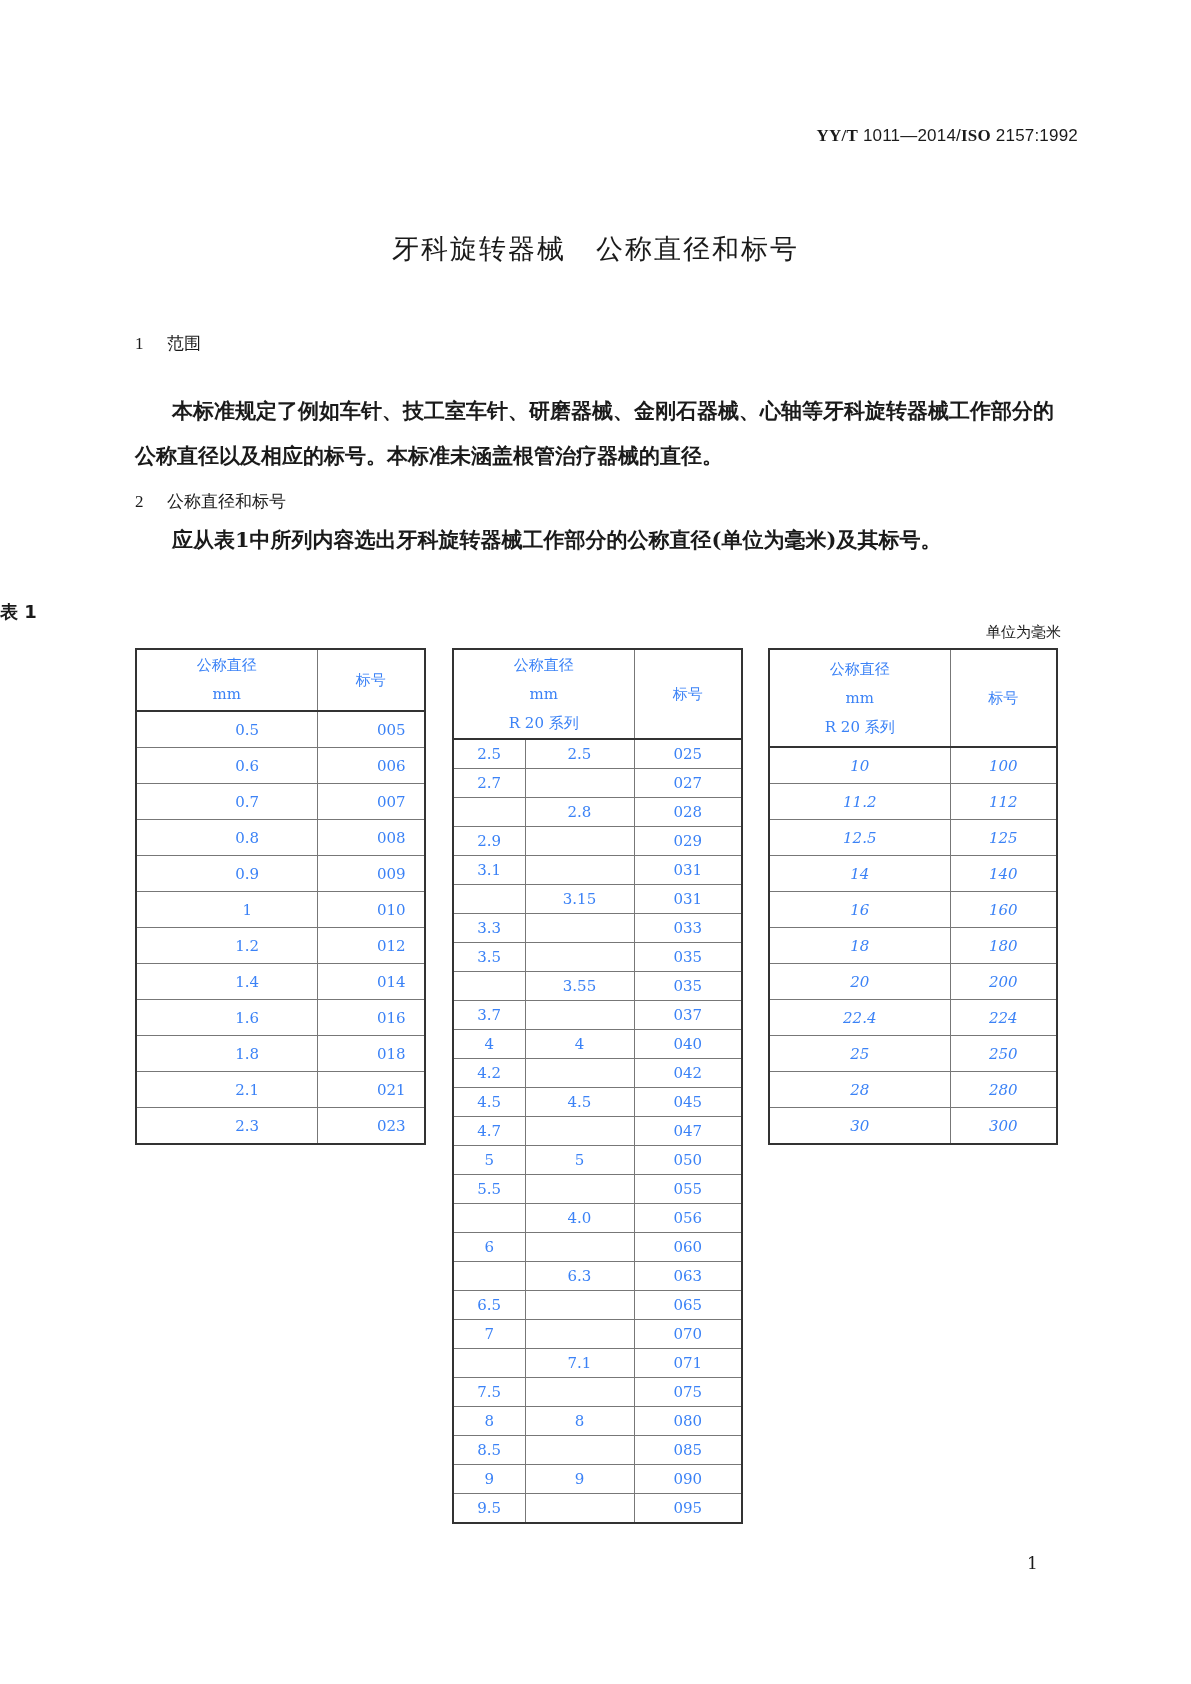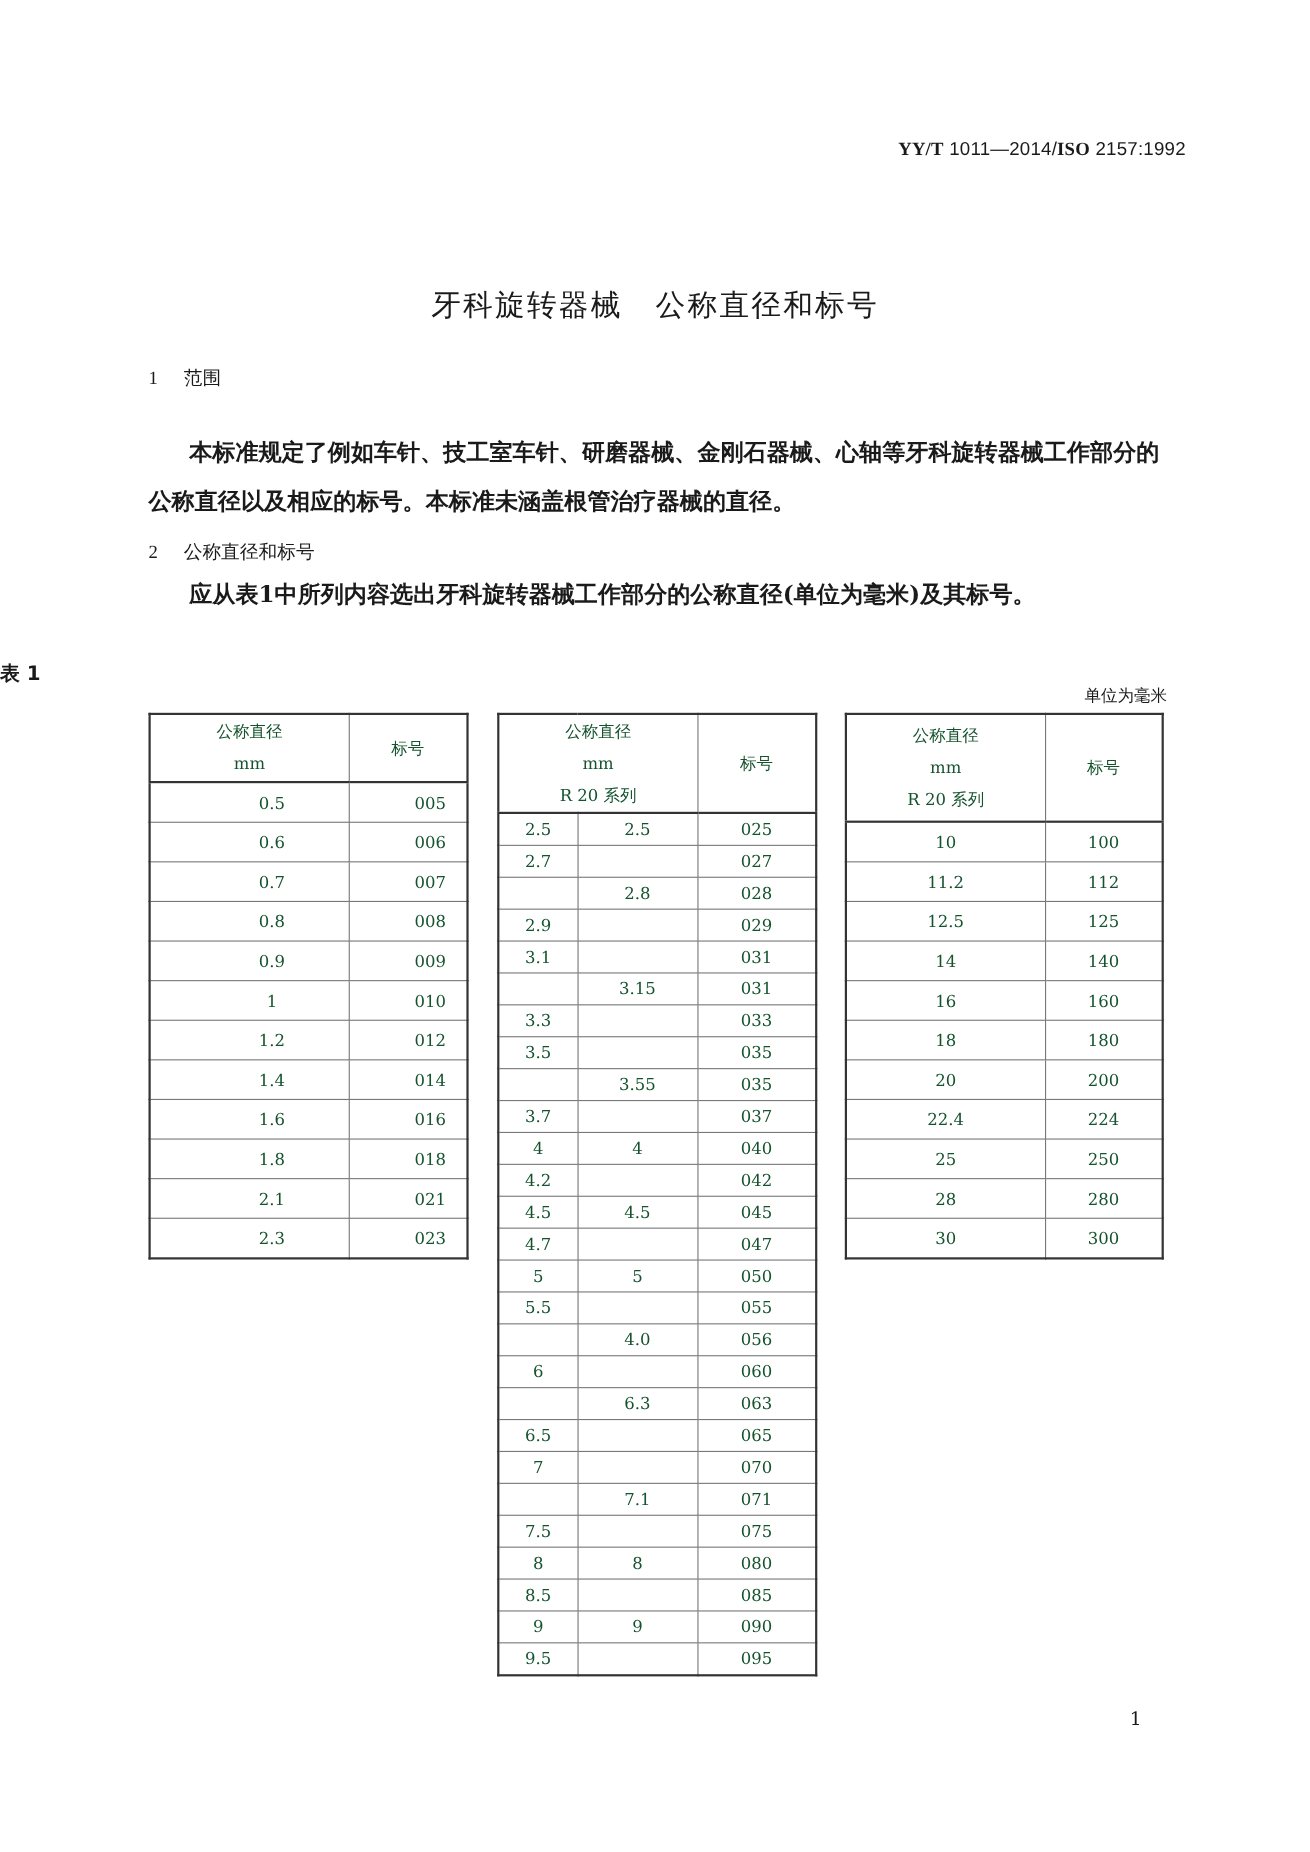--- a/index.html
+++ b/index.html
@@ -2,39 +2,39 @@
 <html><head>
 <meta charset="utf-8">
 <style>
   html, body { margin:0; padding:0; background:#fff; }
   body { width:1191px; height:1684px; position:relative; overflow:hidden; color:#1a1a1a;
          font-family:"DejaVu Serif","Liberation Serif",serif; }
   .abs { position:absolute; }
   .std-code { right:113px; top:126px; font-size:17px; font-family:"Liberation Sans","DejaVu Sans",sans-serif; letter-spacing:0.2px; }
   .std-code b { font-family:"Liberation Serif",serif; font-weight:bold; }
   .title { left:0; width:1191px; top:231px; text-align:center; font-size:27px; letter-spacing:2px;
-           font-family:Liberation Serif, serif;margin-top:28px; }
+           font-family:Liberation Serif, serif; }
   .title .gap { display:inline-block; width:30px; }
   .h { left:135px; font-size:17px; font-family:Liberation Serif, serif; }
   .h .num { display:inline-block; width:32px; }
   .para { left:135px; width:925px; font-size:21px; line-height:45px; text-indent:37px;font-weight:bold; }
   .tcap { left:0; width:1191px; top:600px; font-size:18px; font-weight:bold;
           font-family:"DejaVu Sans","Liberation Sans",sans-serif; }
   .unit { right:130px; top:623px; font-size:15px; }
-  table { border-collapse:collapse; position:absolute; font-size:15px; color:#14532d; }
+  table { border-collapse:collapse; position:absolute; font-size:15px; color:#3b82f6; }
   td, th { border:1px solid #777; text-align:center; font-weight:normal; padding:0; }
   table { border:2px solid #333; }
   thead th { border-bottom:2px solid #333; line-height:29px; }
   .t1 { left:135px; top:648px; width:291px; }
   .t1 col.c1 { width:181px; }
   .t1 tbody td { height:35px;padding-left:41px; }
   .t2 { left:452px; top:648px; width:291px; }
   .t2 tbody td { height:28px; }
   .t3 { left:768px; top:648px; width:290px; }
-  .t3 tbody td { height:35px; }
+  .t3 tbody td { height:35px;font-style:italic; }
   .pgnum { left:1027px; top:1553px; font-size:17px; }
 </style>
 </head>
 <body>
 
 <div class="abs std-code"><b>YY/T</b> <span>1011—2014/</span><b>ISO</b> <span>2157:1992</span></div>
 
 <div class="abs title"><span>牙科旋转器械</span><span class="gap"></span><span>公称直径和标号</span></div>
 
 <div class="abs h" style="top:332px"><span class="num">1</span><span>范围</span></div>

